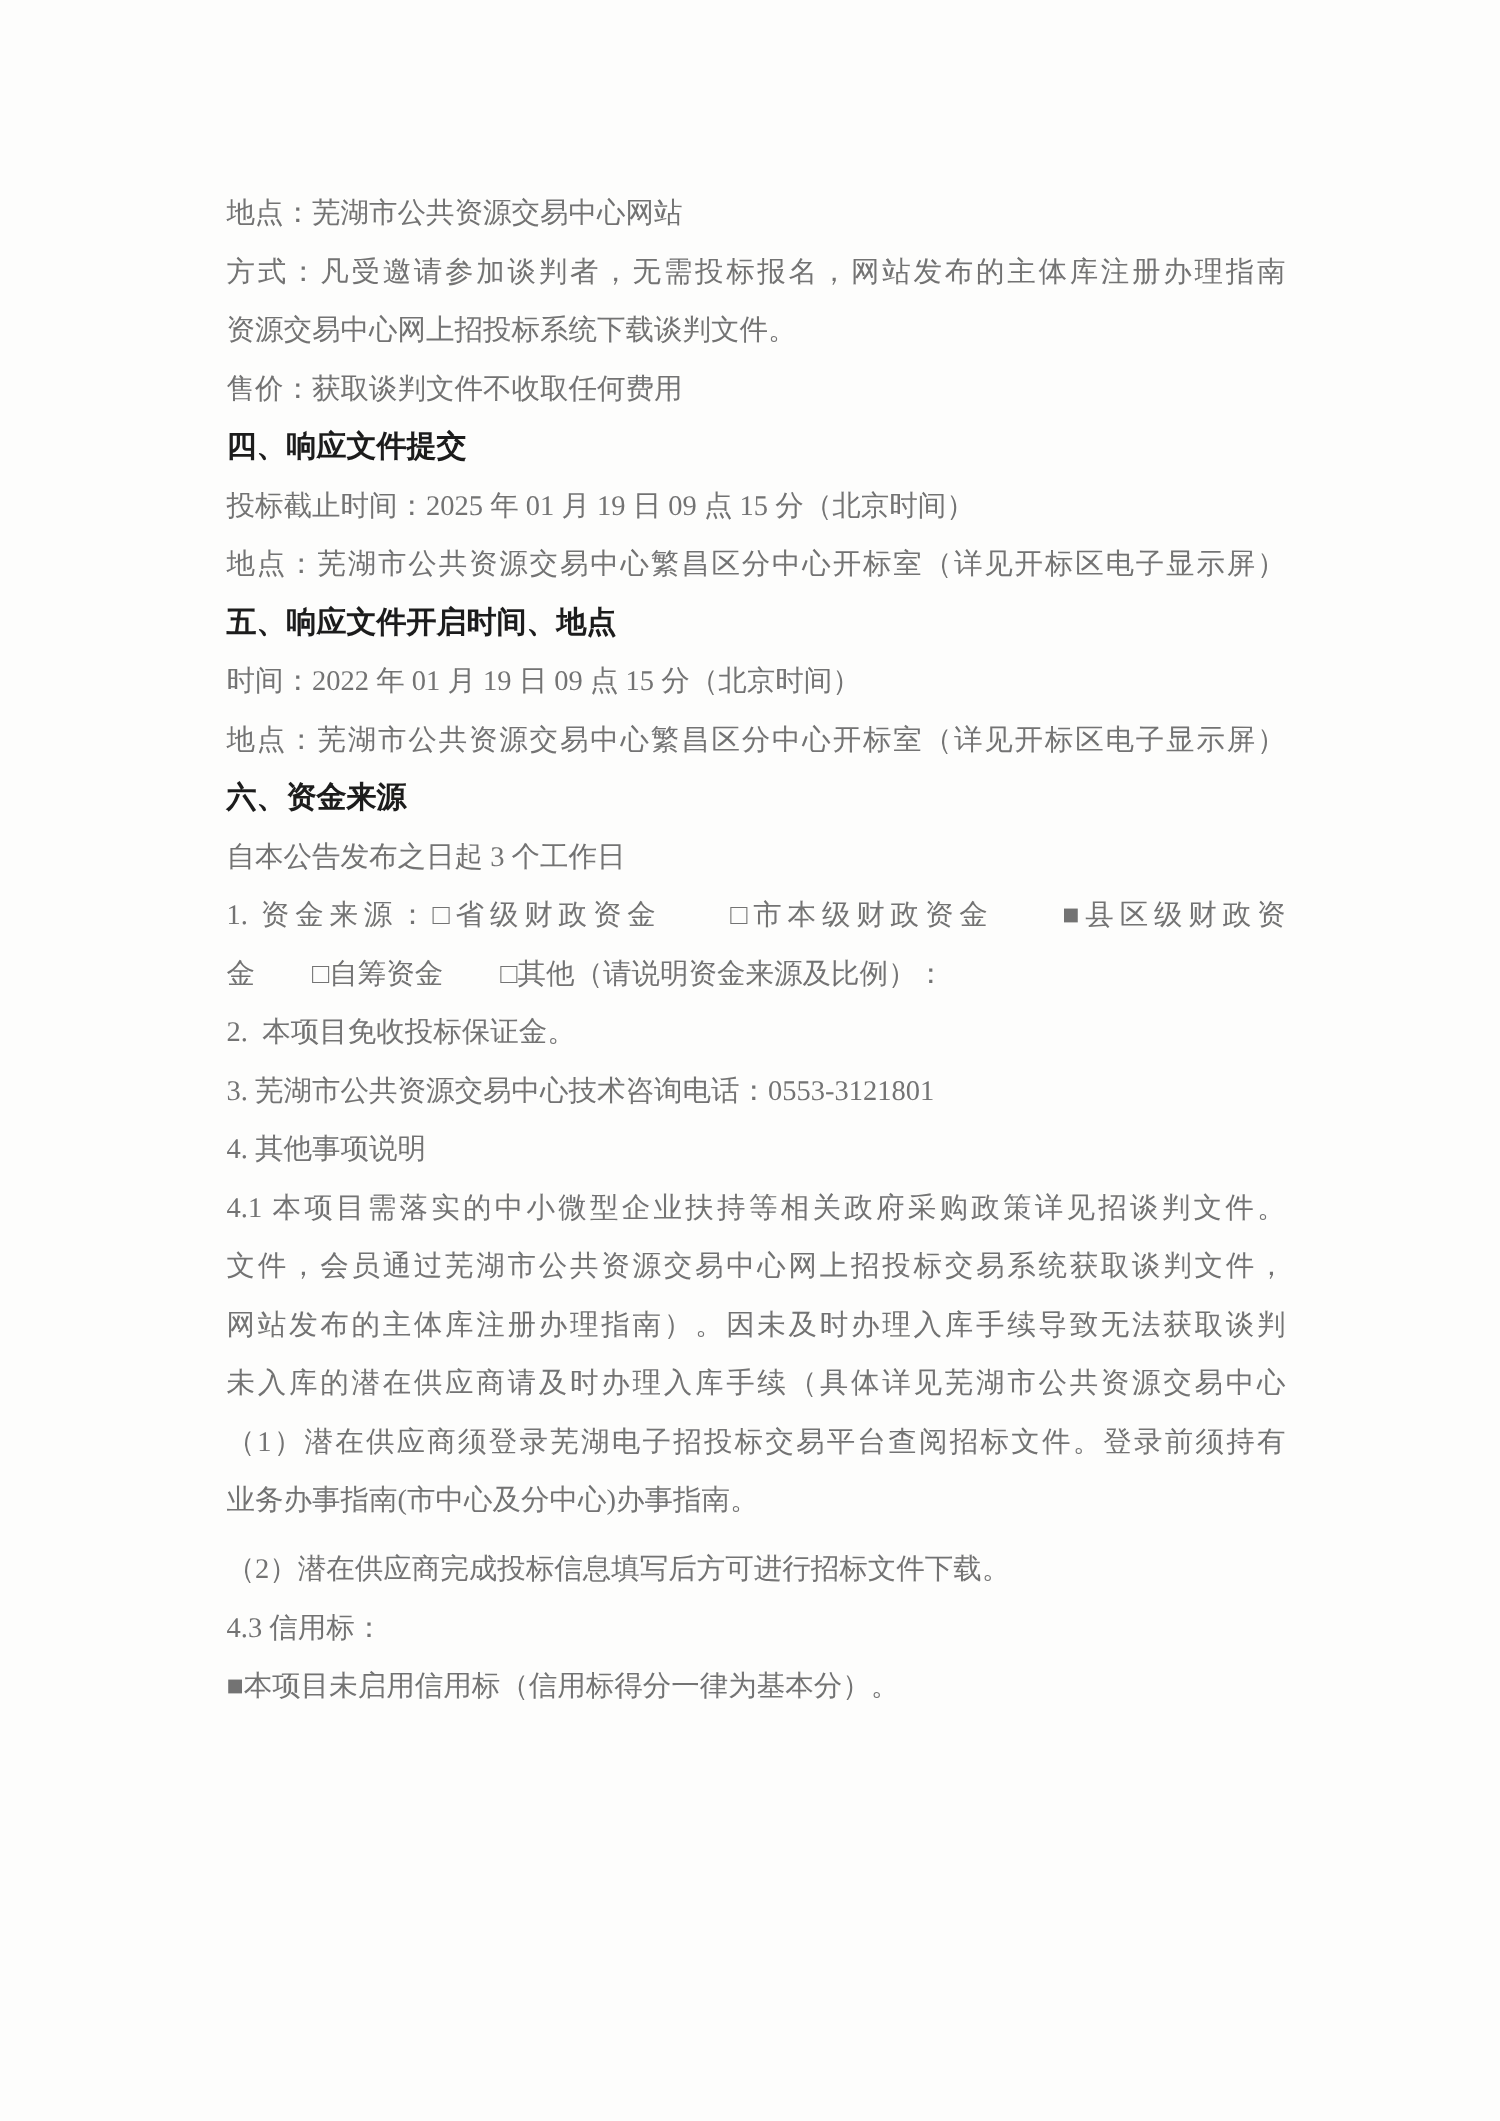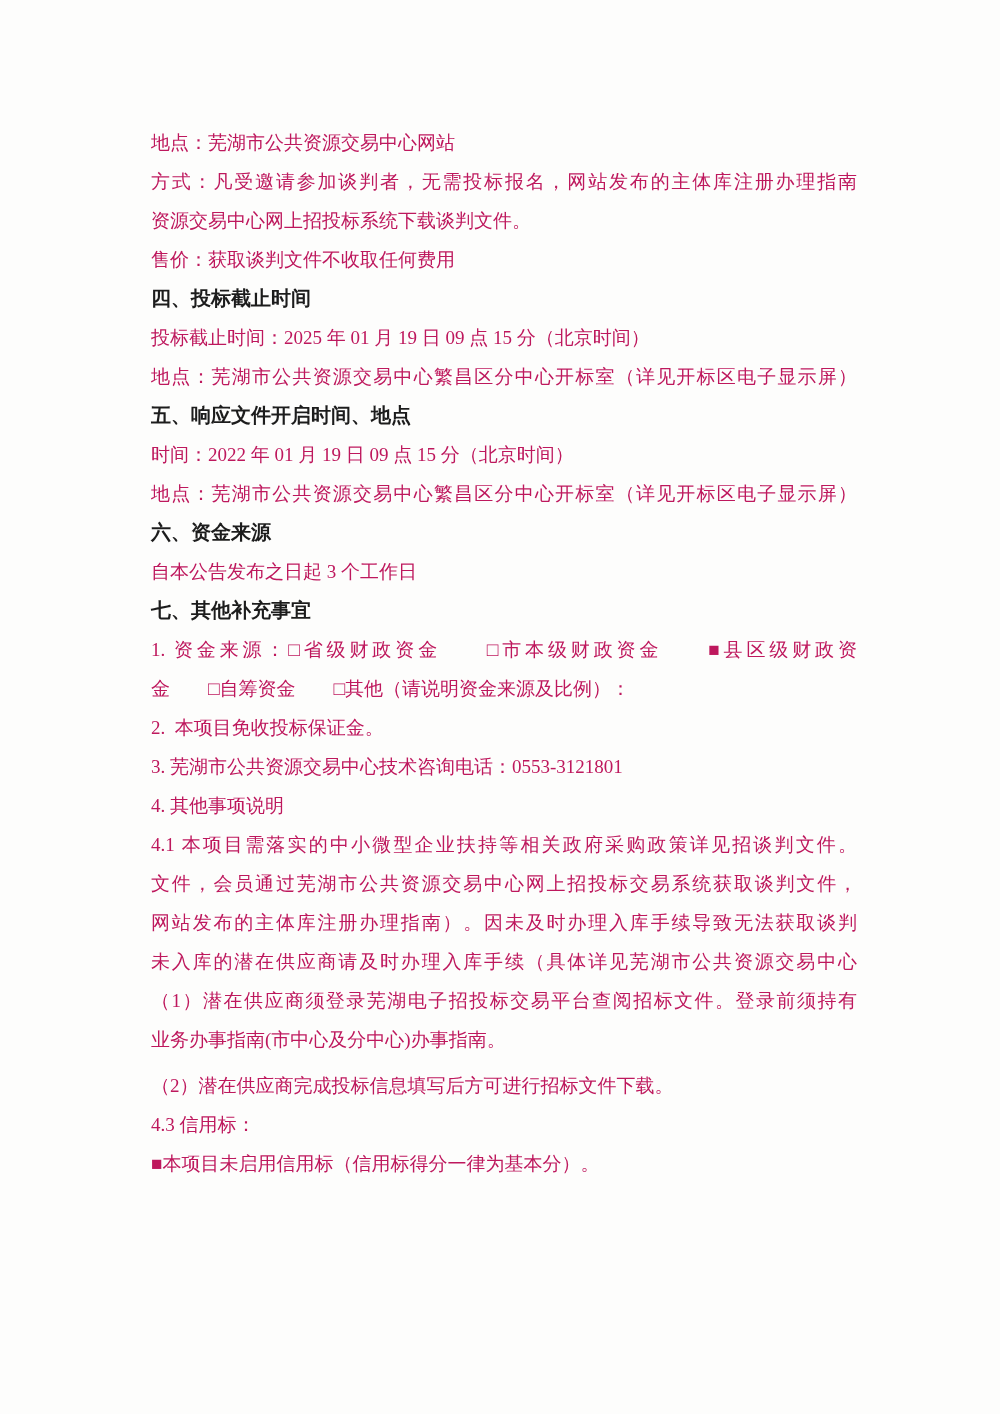--- a/index.html
+++ b/index.html
@@ -19,21 +19,21 @@
     position: absolute;
     left: 151px;
     top: 123px;
     width: 706px;
   }
   .line {
     display: block;
     height: 39px;
     line-height: 39px;
     font-size: 19px;
-    color: #be185d;
+    color: #737373;
     white-space: pre;
     overflow: visible;
   }
   .line.fill {
     white-space: normal;
     text-align: justify;
     text-align-last: justify;
   }
   .line.heading {
     font-weight: 700;
@@ -47,29 +47,28 @@
 </style>
 </head>
 <body>
 
 <div class="page" style="background: rgb(253, 253, 252);">
   <div class="doc" id="doc-lines">
       <div class="line body">地点：芜湖市公共资源交易中心网站</div>
       <div class="line fill">方式：凡受邀请参加谈判者，无需投标报名，网站发布的主体库注册办理指南</div>
       <div class="line body">资源交易中心网上招投标系统下载谈判文件。</div>
       <div class="line body">售价：获取谈判文件不收取任何费用</div>
-      <div class="line heading">四、投标截止时间</div>
+      <div class="line heading">四、响应文件提交</div>
       <div class="line body">投标截止时间：2025 年 01 月 19 日 09 点 15 分（北京时间）</div>
       <div class="line fill">地点：芜湖市公共资源交易中心繁昌区分中心开标室（详见开标区电子显示屏）</div>
       <div class="line heading">五、响应文件开启时间、地点</div>
       <div class="line body">时间：2022 年 01 月 19 日 09 点 15 分（北京时间）</div>
       <div class="line fill">地点：芜湖市公共资源交易中心繁昌区分中心开标室（详见开标区电子显示屏）</div>
       <div class="line heading">六、资金来源</div>
       <div class="line body">自本公告发布之日起 3 个工作日</div>
-      <div class="line heading">七、其他补充事宜</div>
       <div class="line fill">1. 资金来源：□省级财政资金　　□市本级财政资金　　■县区级财政资</div>
       <div class="line body">金　　□自筹资金　　□其他（请说明资金来源及比例）：</div>
       <div class="line body">2.  本项目免收投标保证金。</div>
       <div class="line body">3. 芜湖市公共资源交易中心技术咨询电话：0553-3121801</div>
       <div class="line body">4. 其他事项说明</div>
       <div class="line fill">4.1 本项目需落实的中小微型企业扶持等相关政府采购政策详见招谈判文件。</div>
       <div class="line fill">文件，会员通过芜湖市公共资源交易中心网上招投标交易系统获取谈判文件，</div>
       <div class="line fill">网站发布的主体库注册办理指南）。因未及时办理入库手续导致无法获取谈判</div>
       <div class="line fill">未入库的潜在供应商请及时办理入库手续（具体详见芜湖市公共资源交易中心</div>
       <div class="line fill">（1）潜在供应商须登录芜湖电子招投标交易平台查阅招标文件。登录前须持有</div>

